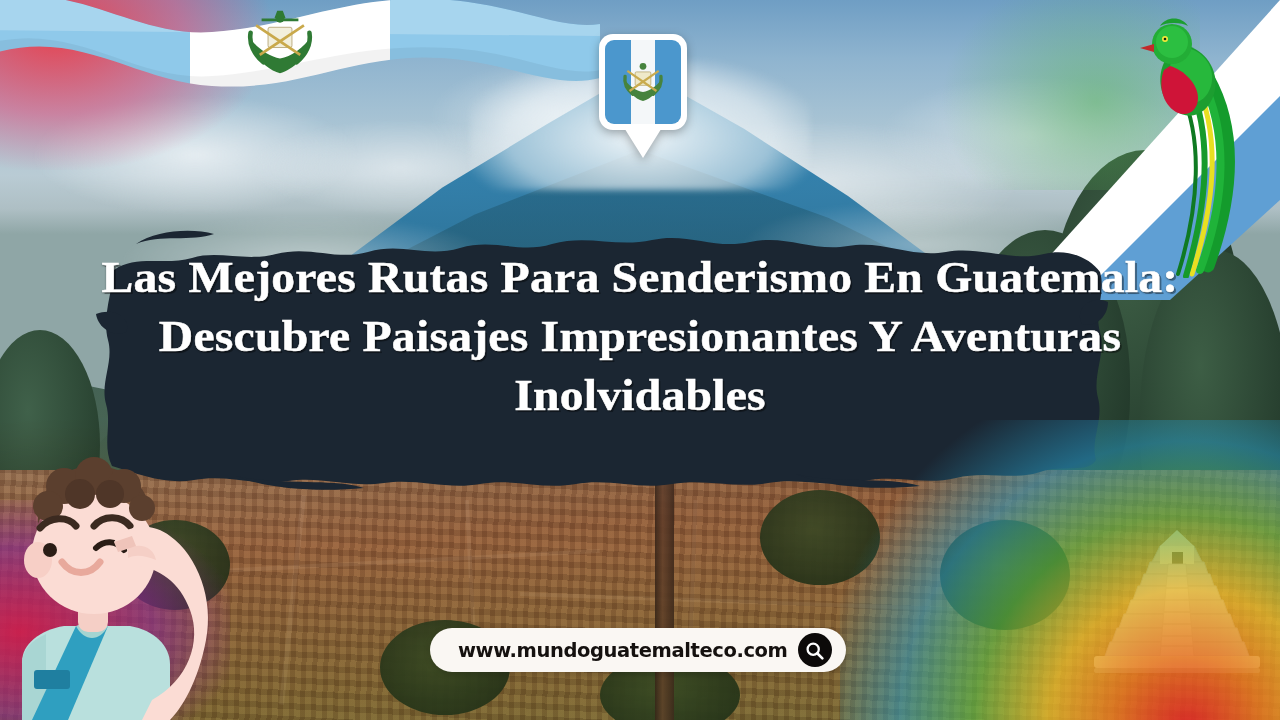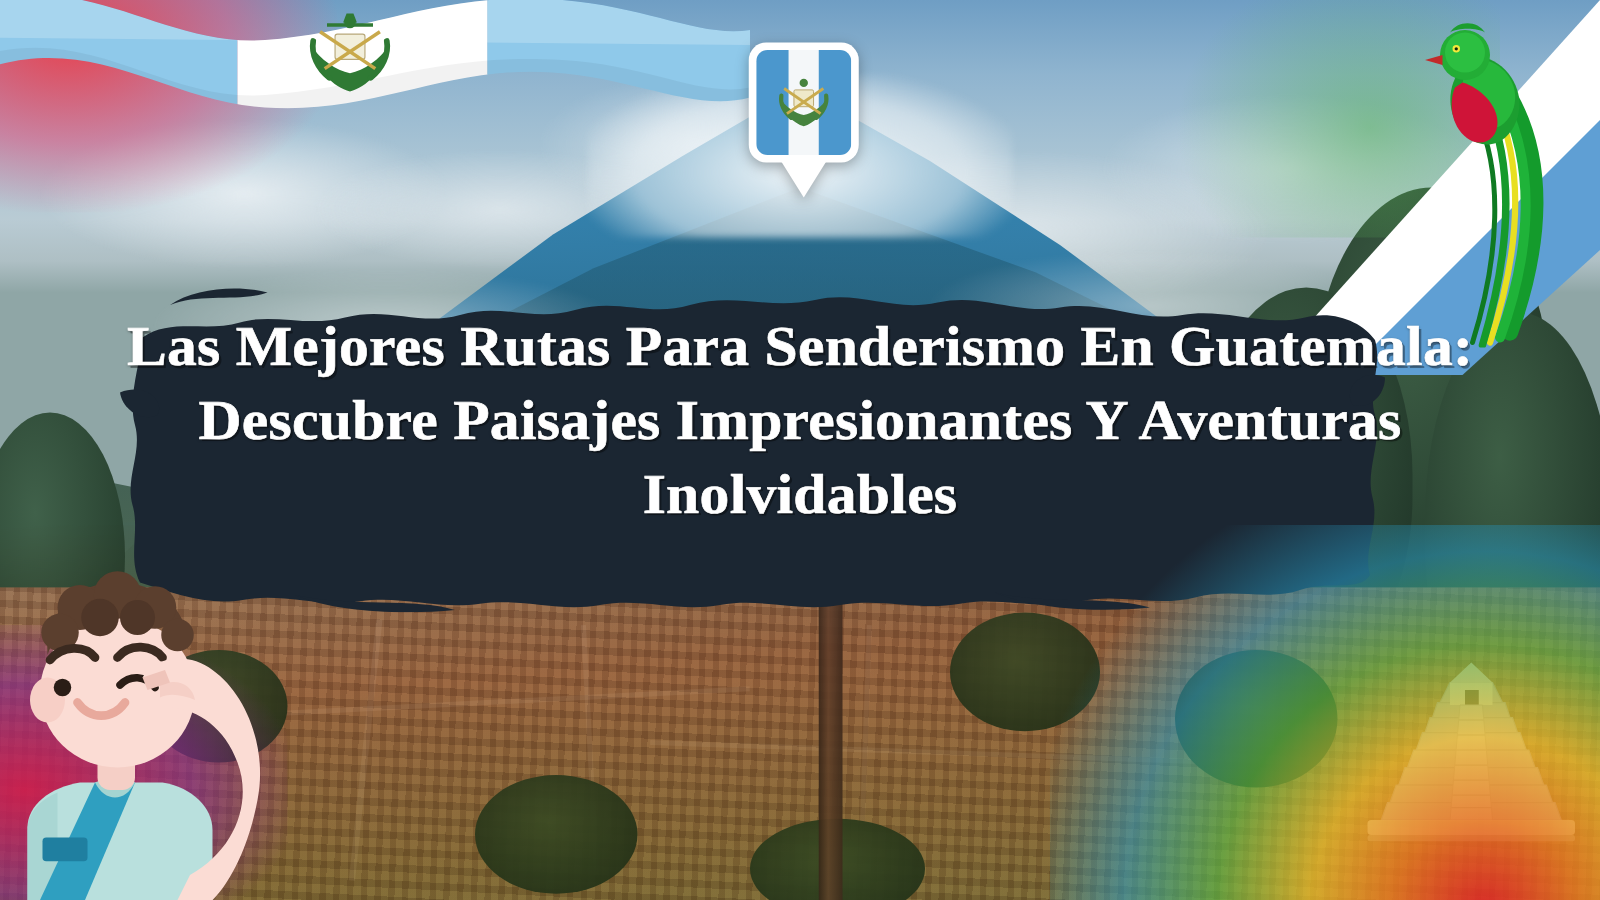--- a/index.html
+++ b/index.html
@@ -467,14 +467,23 @@
 
       <path d="M150,250 C186,230 200,192 188,160 C178,132 156,118 136,116
                L126,96 L112,92 C122,74 150,72 168,86 C196,106 212,150 204,190
                C196,232 180,258 168,270 L140,270 Z" fill="#fbdcd4"></path>
 
       <path d="M126,98 C140,92 152,98 154,110 C144,106 134,104 126,108 Z" fill="#f5cfc6"></path>
       <path d="M112,92 L130,86 L134,96 L116,102 Z" fill="#efc4ba"></path>
     </svg>
   </div>
 
+  <div class="url-pill">
+    <span class="url-text">www.mundoguatemalteco.com</span>
+    <span class="url-search">
+      <svg width="21" height="21" viewBox="0 0 24 24" aria-hidden="true">
+        <circle cx="10.5" cy="10.5" r="6.4" fill="none" stroke="#ffffff" stroke-width="2.6"></circle>
+        <line x1="15.4" y1="15.4" x2="21" y2="21" stroke="#ffffff" stroke-width="3" stroke-linecap="round"></line>
+      </svg>
+    </span>
+  </div>
 
 </div>
 
 </body></html>

